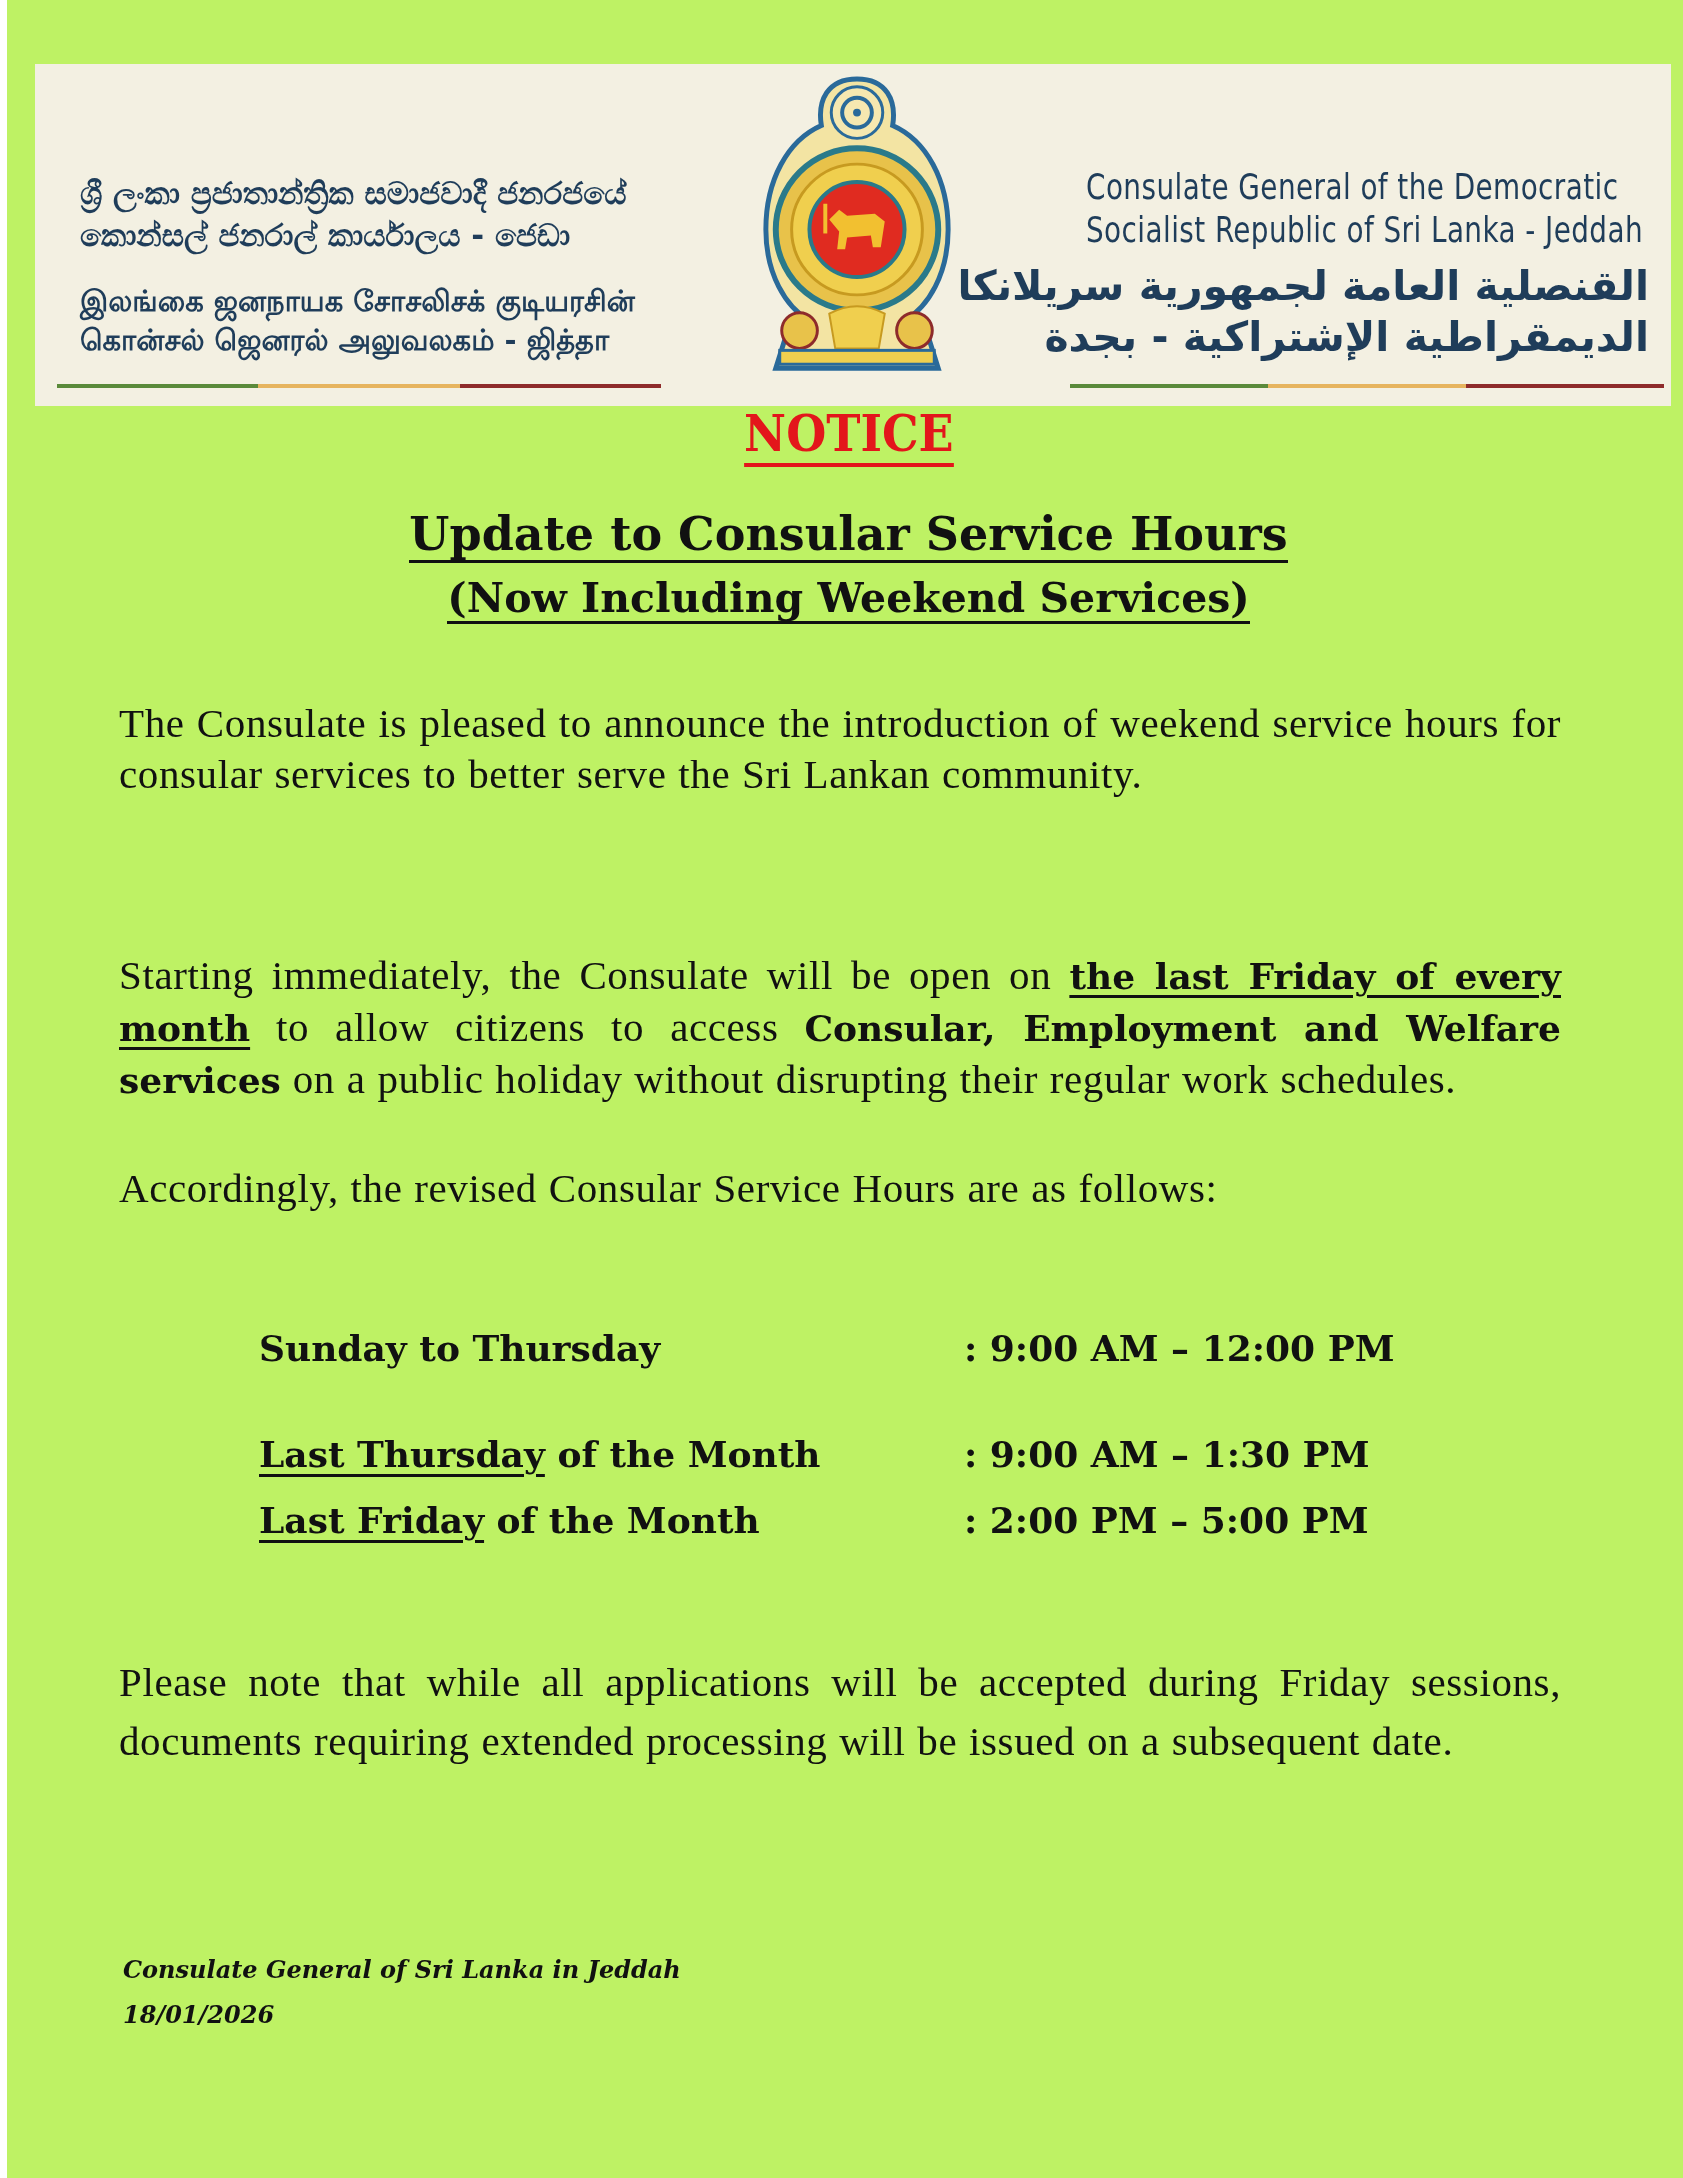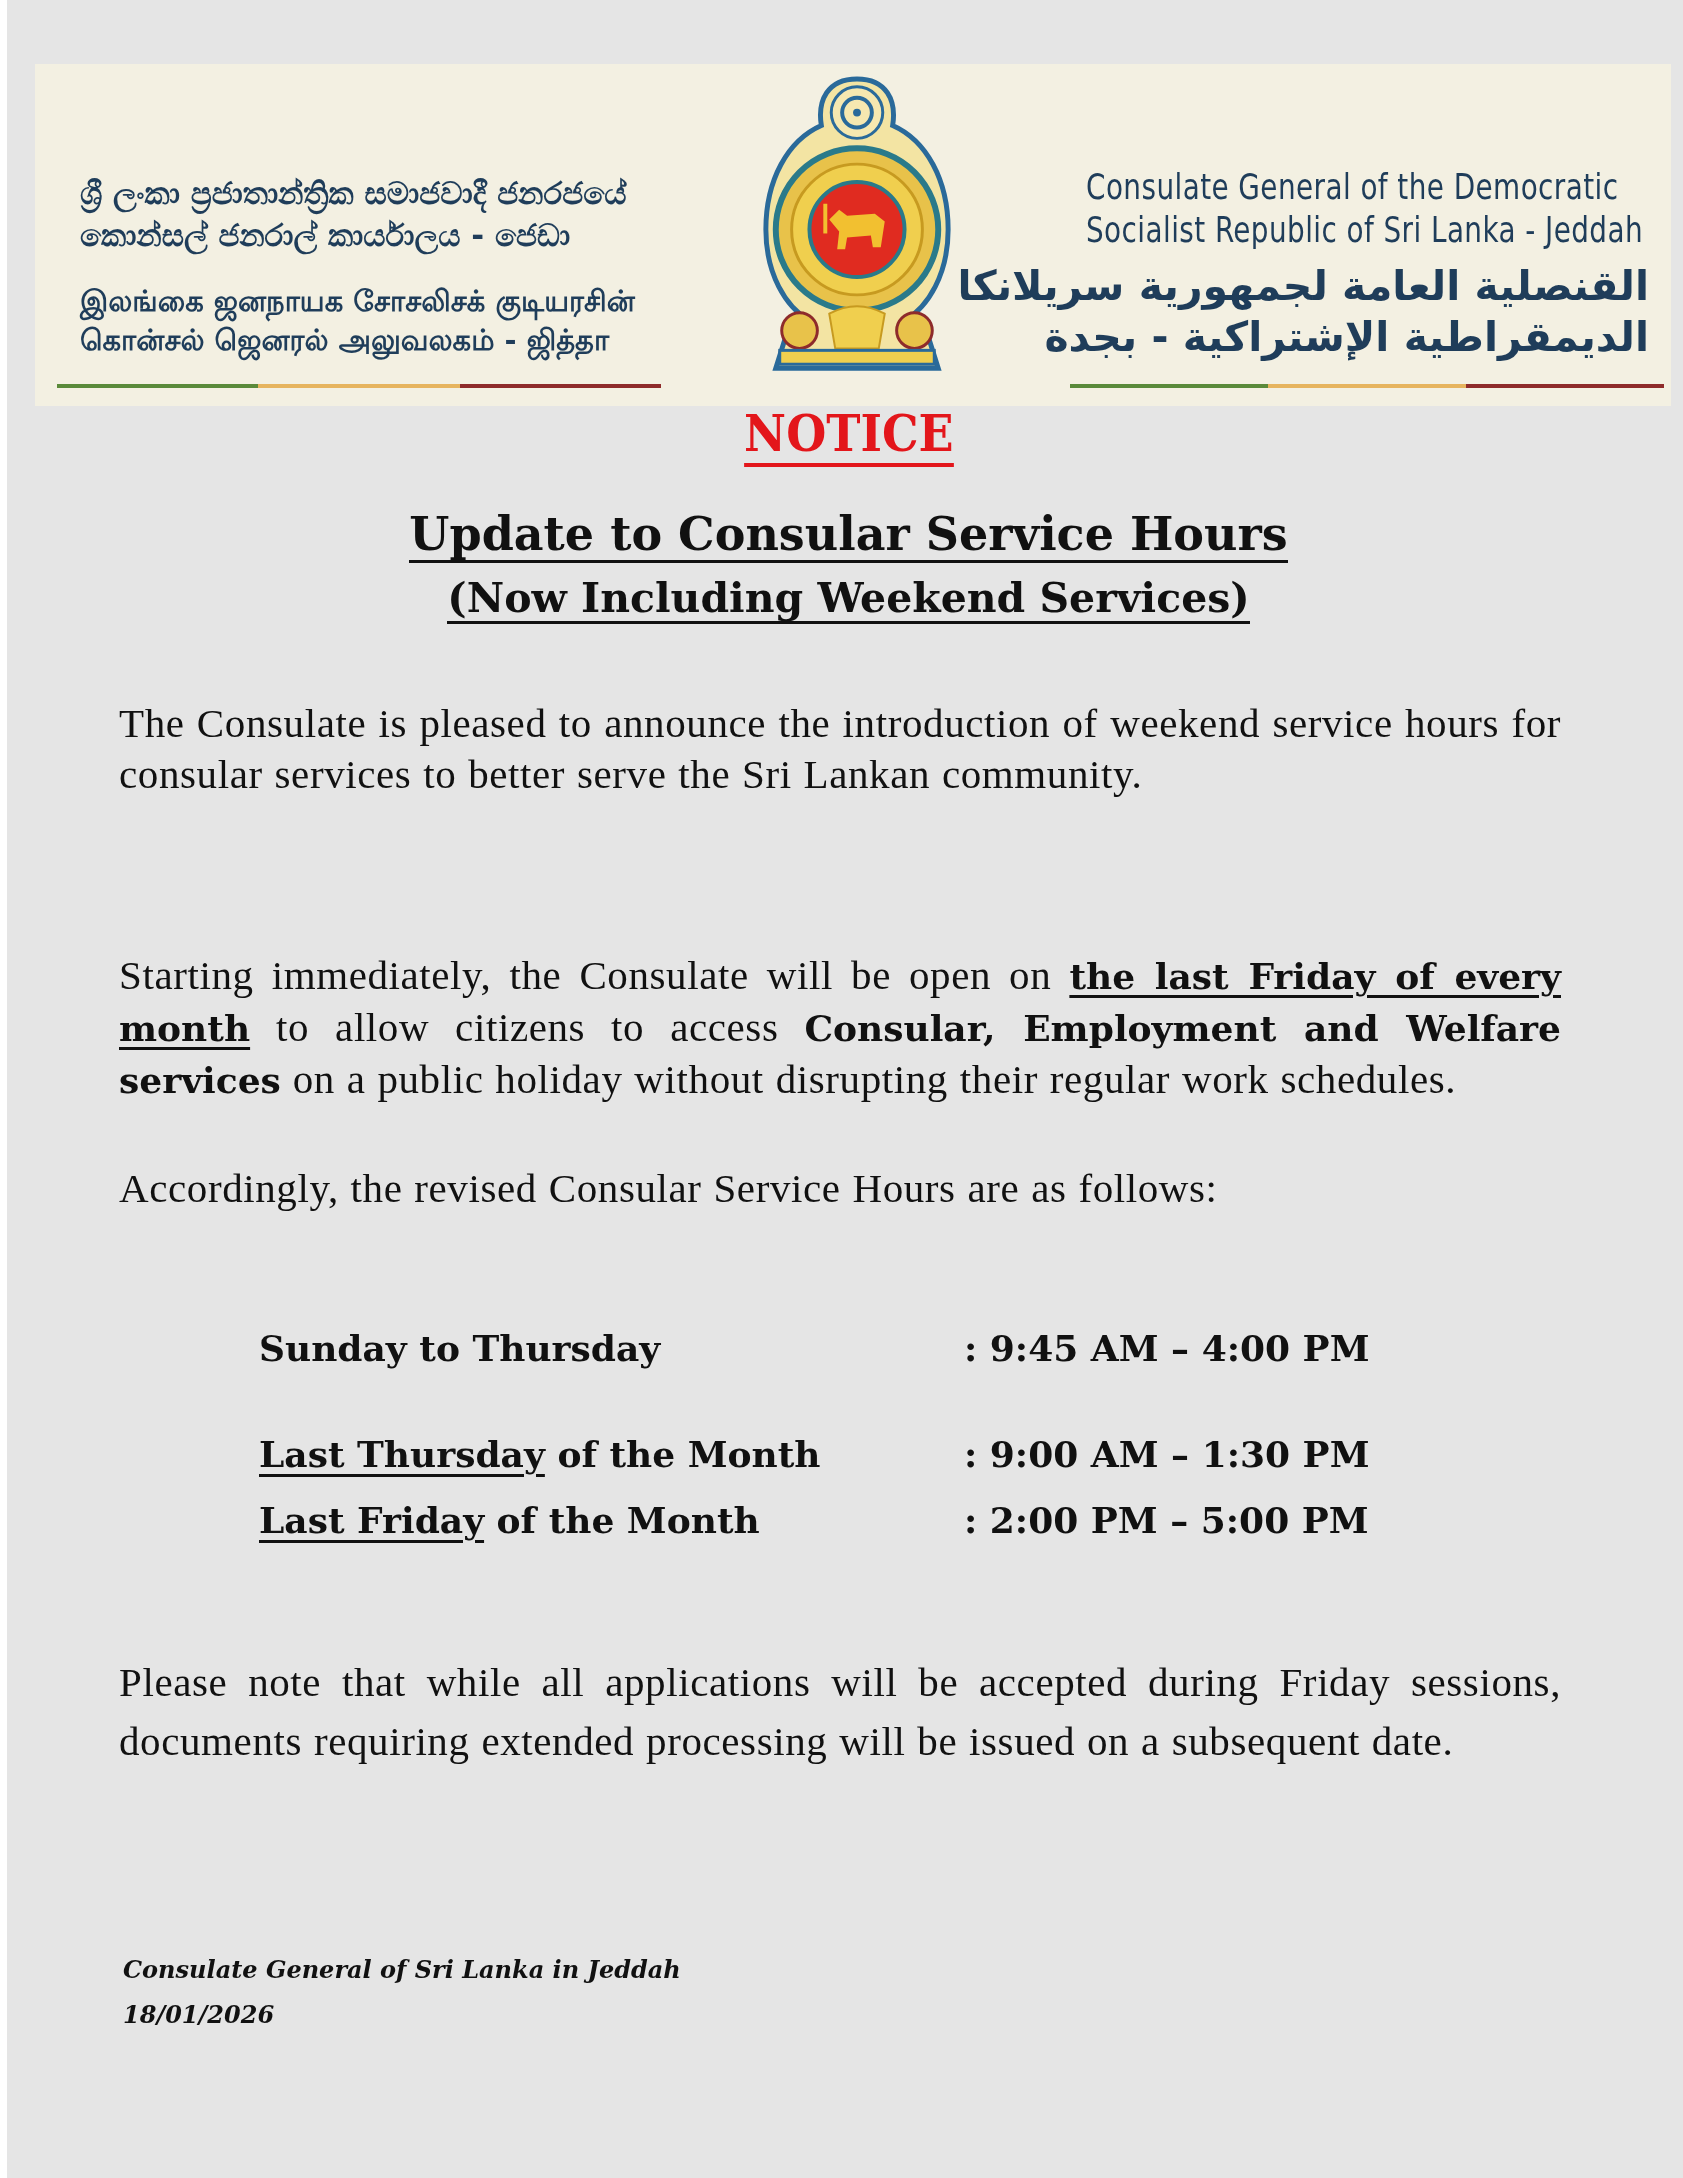--- a/index.html
+++ b/index.html
@@ -1,17 +1,17 @@
 <!DOCTYPE html>
 <html><head>
 <meta charset="utf-8">
 <style>
   html, body { margin:0; padding:0; }
   body { width:1683px; height:2178px; background:#ffffff; position:relative; overflow:hidden; }
-  .page { position:absolute; left:7px; top:0; width:1676px; height:2178px; background:#e5e5e5; }
+  .page { position:absolute; left:7px; top:0; width:1676px; height:2178px; background:#bef264; }
   .header-band { position:absolute; left:28px; top:64px; width:1636px; height:342px; background:#f3f0e2; }
   .hdr-text { position:absolute; color:#1f3d5a; font-family:"DejaVu Sans", sans-serif; font-weight:bold; white-space:nowrap; }
   .si { left:45px; font-size:31px; letter-spacing:0px; }
   .ta { left:45px; font-size:29px;text-align:center; }
   .en { left:1051px; font-family:"DejaVu Sans Condensed","DejaVu Sans", sans-serif; font-weight:normal; font-size:36px; transform:scaleX(0.86); transform-origin:left top; letter-spacing:0.5px; }
   .ar { right:22px; font-size:41px; direction:rtl; }
   .tri-bar { position:absolute; height:4px; display:flex; }
   .tri-bar span { flex:1; height:4px; }
   .emblem { position:absolute; left:741px; top:71px; width:218px; height:317px; }
   .notice { position:absolute; top:404px; left:0; width:1683px; text-align:center; font-family:"DejaVu Serif", serif; font-weight:bold; font-size:50px; color:#e3161b; }
@@ -90,21 +90,21 @@
 
   <div class="para" style="top:698px;">The Consulate is pleased to announce the introduction of weekend service hours for consular services to better serve the Sri Lankan community.</div>
 
   <div class="para" style="top:906px;margin-top:44px;"><span>Starting immediately, the Consulate will be open on </span><b><u>the last Friday of every month</u></b><span> to allow citizens to access </span><b>Consular, Employment and Welfare services</b><span> on a public holiday without disrupting their regular work schedules.</span></div>
 
   <div class="para" style="top:1163px;">Accordingly, the revised Consular Service Hours are as follows:</div>
 
   <div class="hours">
     <div class="hrow" style="top:0px;">
       <div class="hlabel"><u></u><span>Sunday to Thursday</span></div>
-      <div class="hval">: 9:45 AM – 4:00 PM</div>
+      <div class="hval">: 9:00 AM – 12:00 PM</div>
     </div>
     <div class="hrow" style="top:82px;margin-top:24px;">
       <div class="hlabel"><u>Last Thursday</u><span> of the Month</span></div>
       <div class="hval">: 9:00 AM – 1:30 PM</div>
     </div>
     <div class="hrow" style="top:172px;text-align:right;">
       <div class="hlabel"><u>Last Friday</u><span> of the Month</span></div>
       <div class="hval">: 2:00 PM – 5:00 PM</div>
     </div>
   </div>

